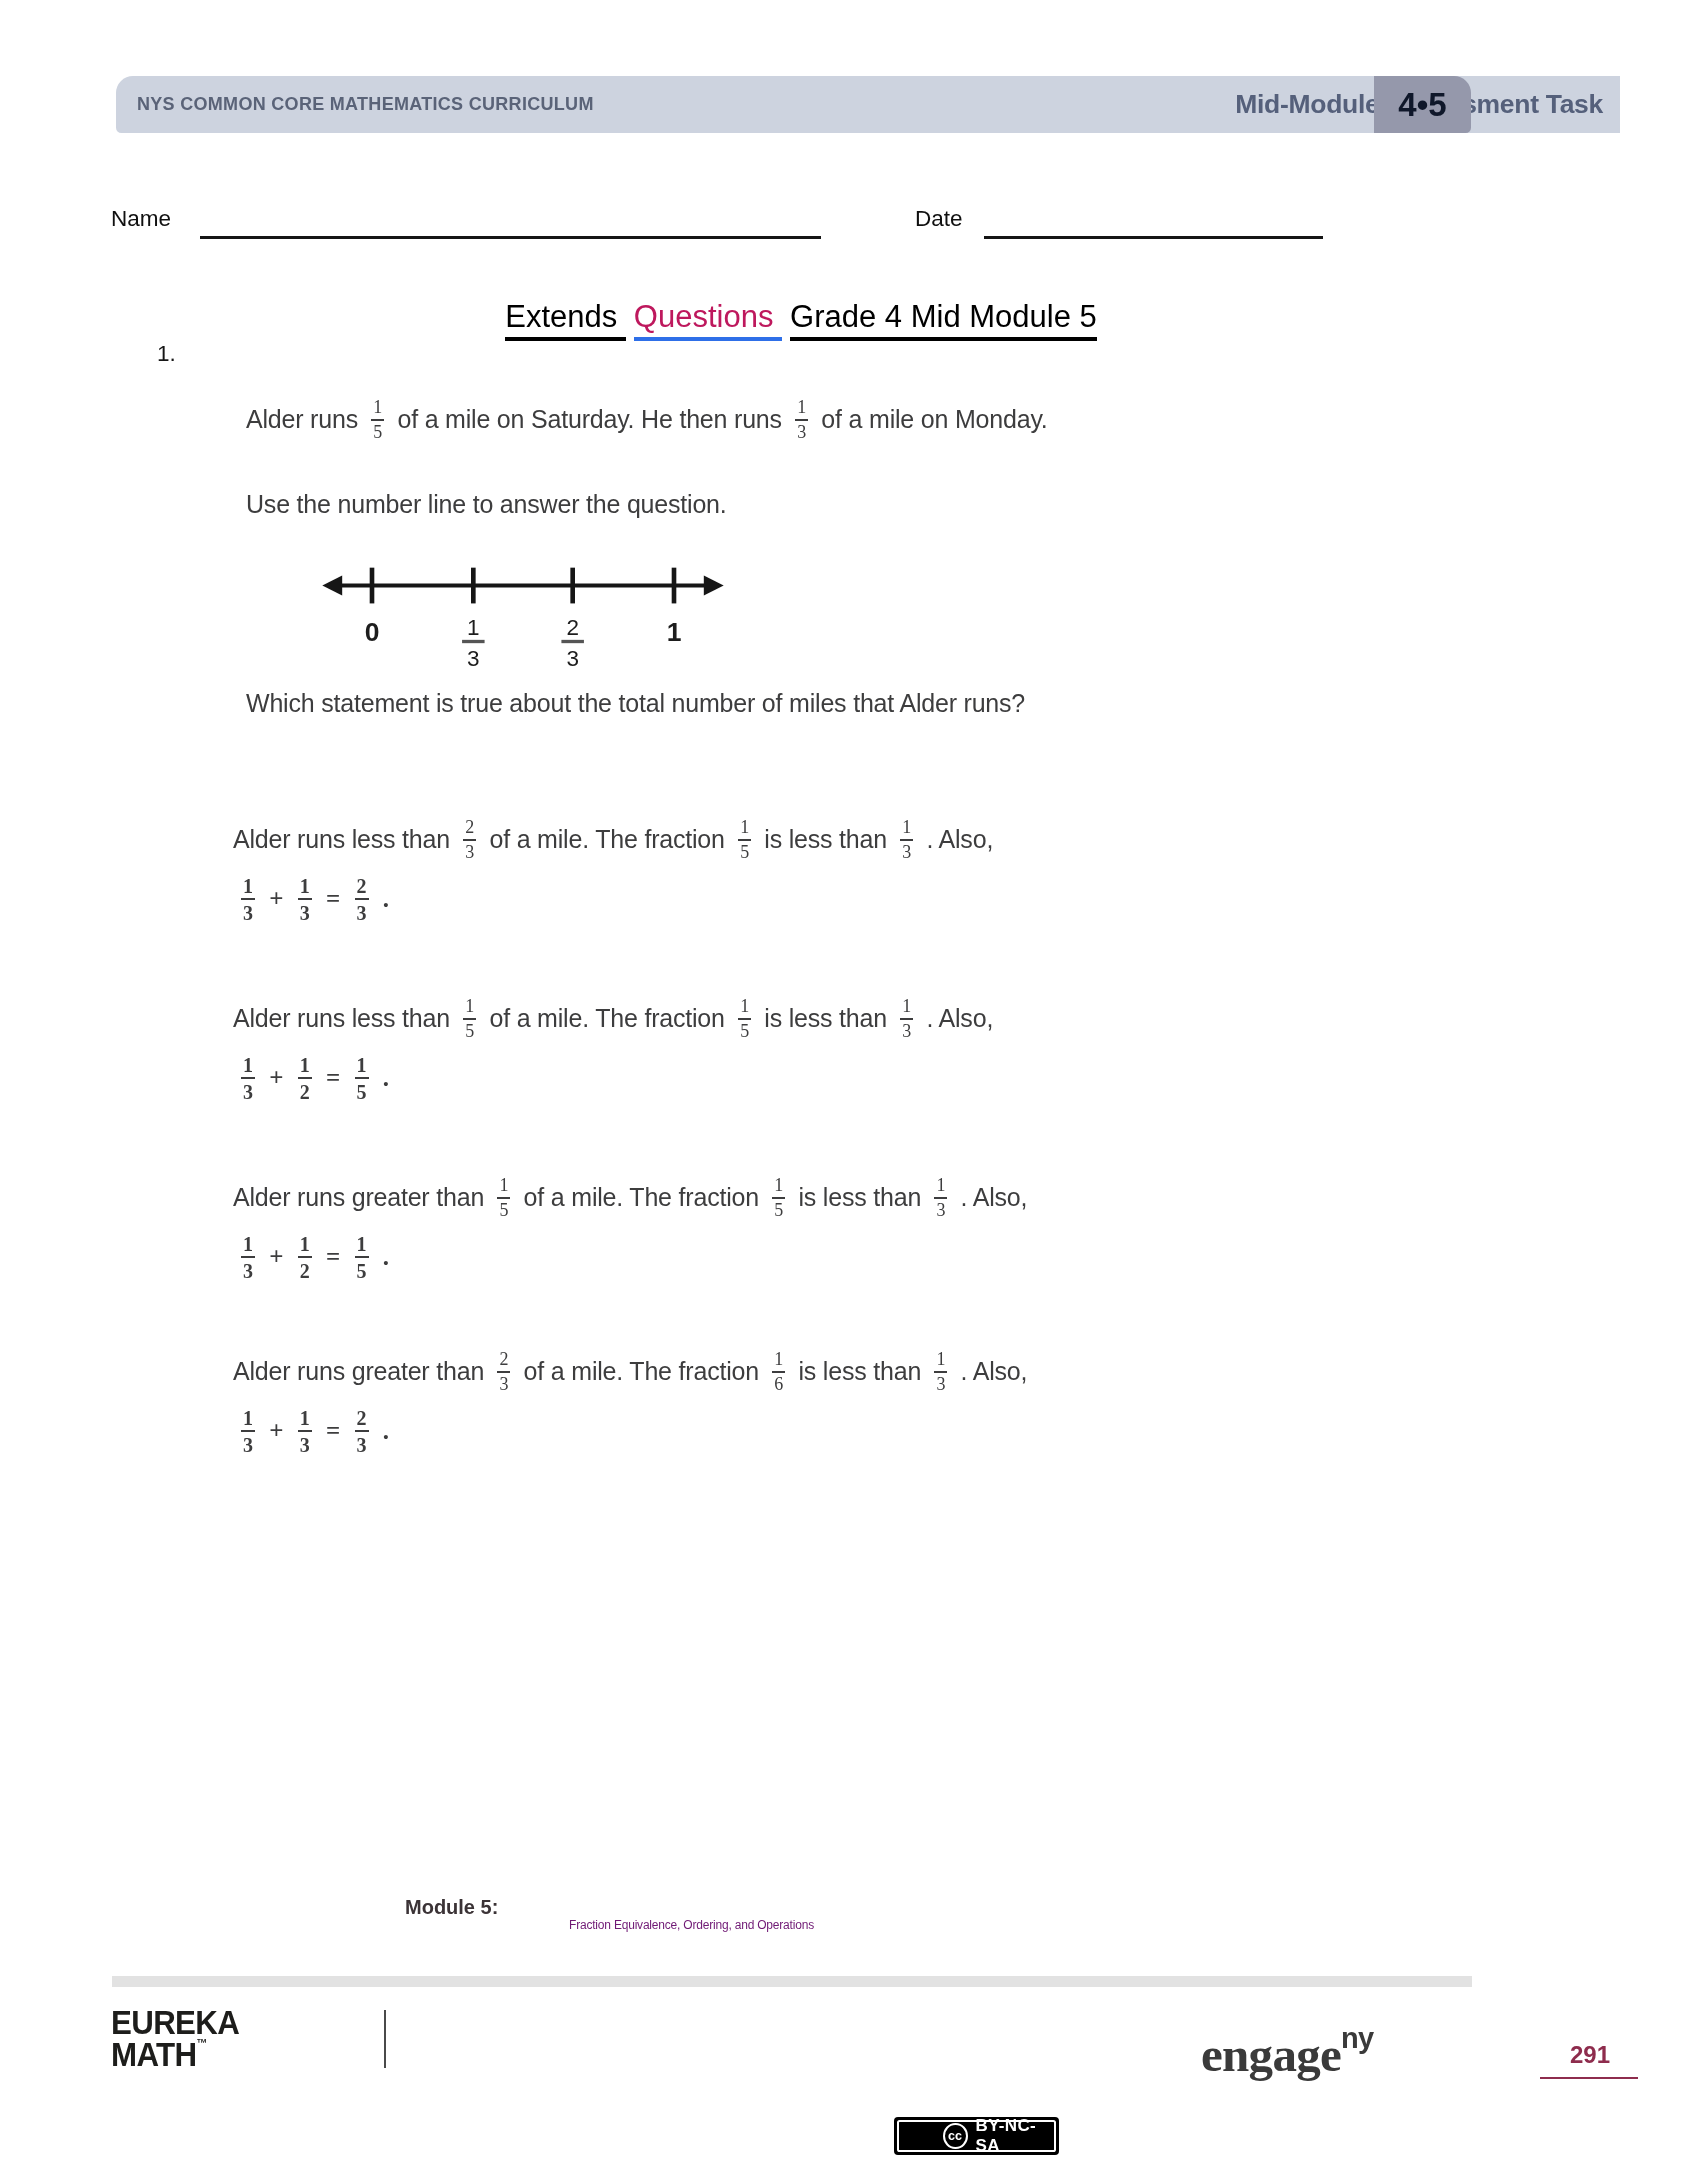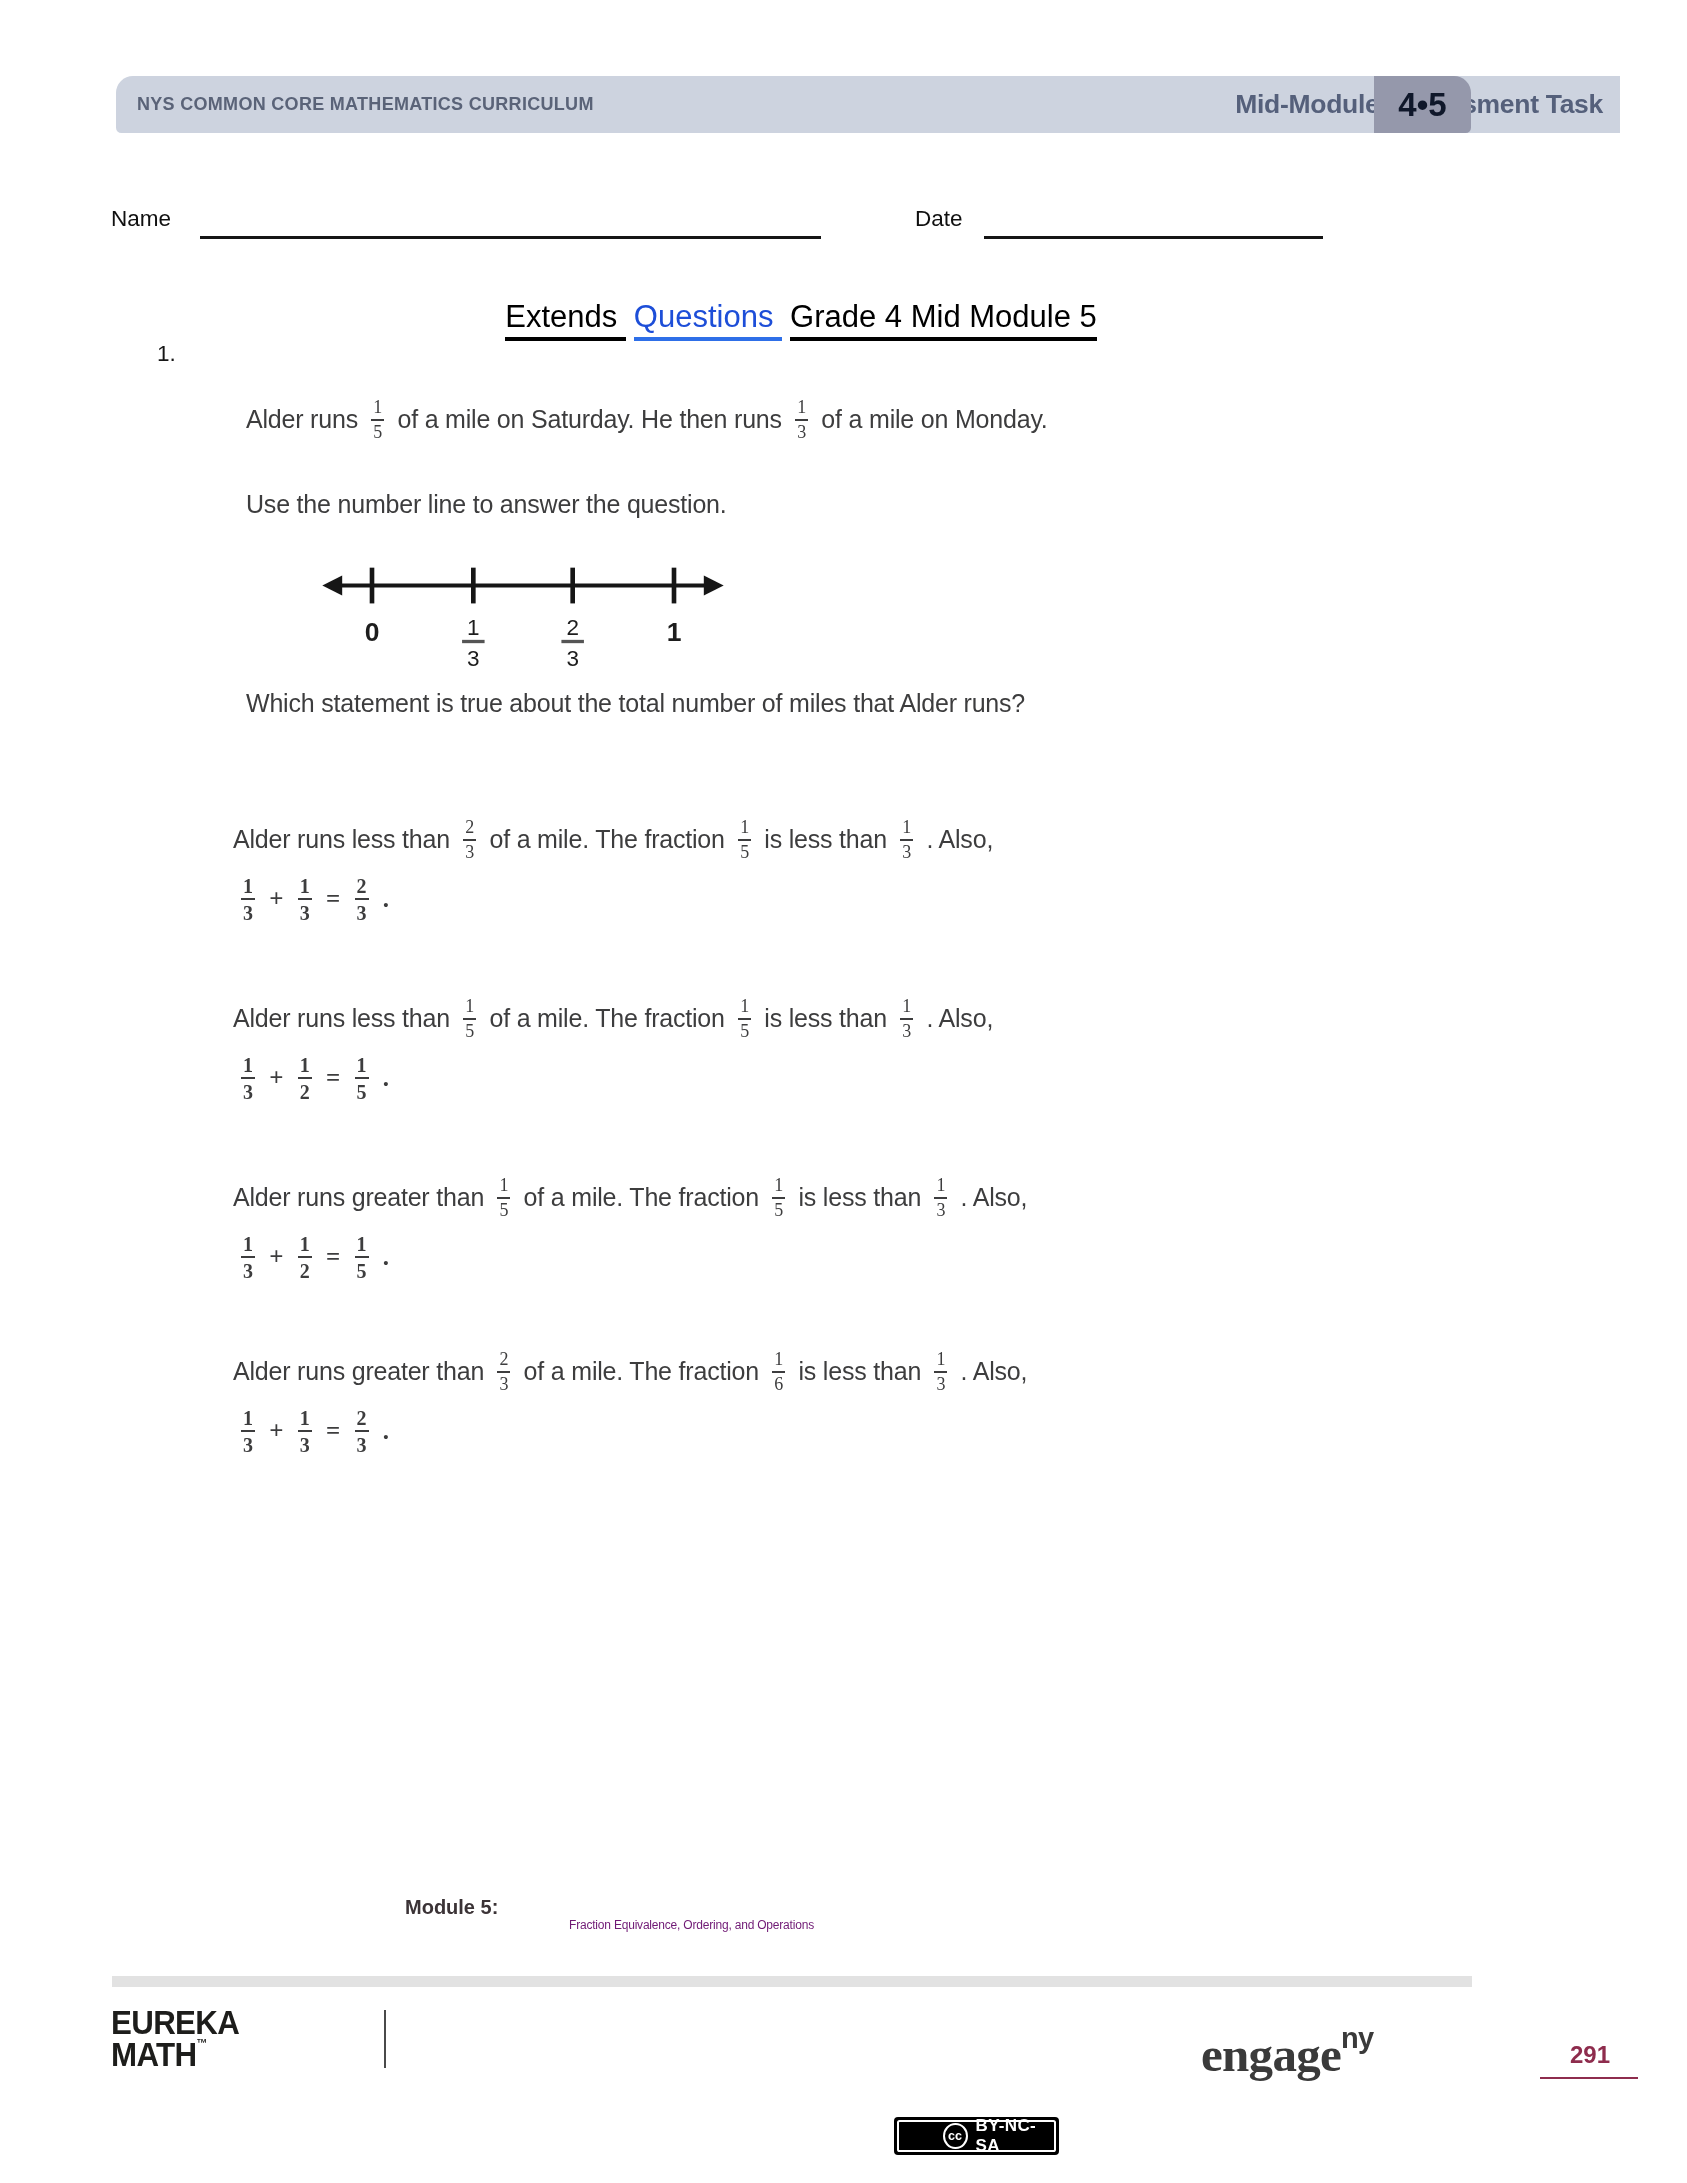--- a/index.html
+++ b/index.html
@@ -21,21 +21,21 @@
   .name-label{left:111px;top:206px;}
   .date-label{left:915px;top:206px;}
   .blank-line{position:absolute;border-top:3.3px solid #151515;height:0;}
   .name-line{left:200px;top:236px;width:621px;}
   .date-line{left:984px;top:236px;width:339px;}
 
   
   .doc-title{position:absolute;left:0;right:93px;top:299px;text-align:center;
       font-size:31px;color:#000;white-space:nowrap;}
   .doc-title .seg{border-bottom:4.6px solid #000;padding-bottom:3.3px;margin-left:8px;}
-  .doc-title .seg-link{color:#1d4ed8;border-bottom-color:#2e6fe8;}
+  .doc-title .seg-link{color:#be185d;border-bottom-color:#2e6fe8;}
 
   .item-number{position:absolute;left:157px;top:341px;font-size:22.5px;color:#161616;}
 
   
   .bodyline{position:absolute;font-size:25px;color:#3d3d3e;white-space:nowrap;letter-spacing:-0.2px;}
   .statement{left:246px;top:400px;}
   .instruction{left:246px;top:490px;}
   .question{left:246px;top:689px;}
 
   

